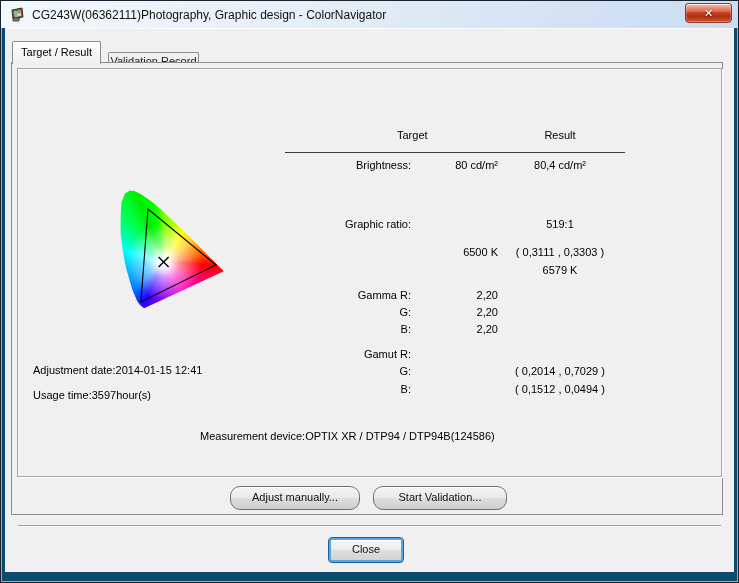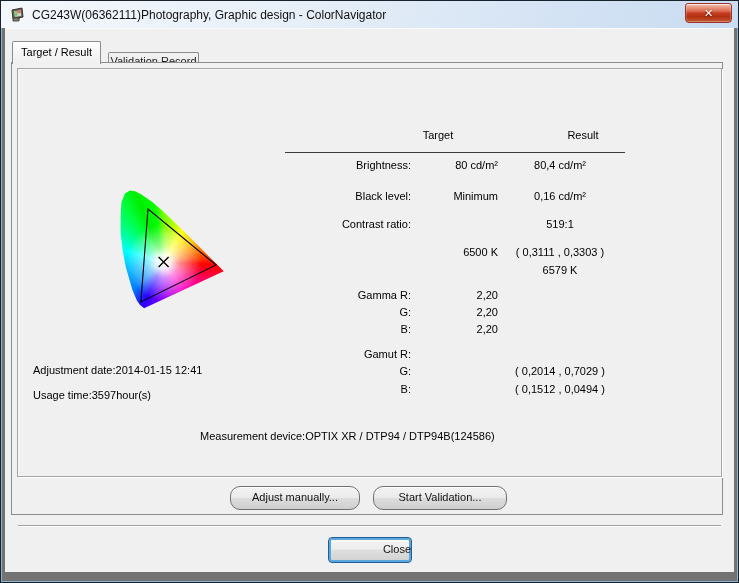--- a/index.html
+++ b/index.html
@@ -1,21 +1,21 @@
 <!DOCTYPE html>
 <html><head>
 <meta charset="utf-8">
 <style>
   * { margin:0; padding:0; box-sizing:border-box; }
   html,body { background:#c8c8c8; }
   body { font-family:"Liberation Sans","DejaVu Sans",sans-serif; font-size:11px; color:#000; }
 
   .window{
     position:relative; width:739px; height:583px;
-    background:#737373;
+    background:#0c4a6e;
     box-shadow: inset 0 0 0 1px #18222d, inset 0 0 0 2px #8fb0cd;
     overflow:hidden;
   }
 
   
   .titlebar{
     position:absolute; top:1px; left:1px; right:1px; height:27px;
     background:linear-gradient(110deg,#f4f8fc 0%,#e7eff8 40%,#d4e3f4 75%,#c9dcf1 100%);
   }
   .app-icon{ position:absolute; left:8px; top:5px; width:17px; height:17px; }
@@ -94,45 +94,44 @@
   .measure-line{ position:absolute; left:195px; white-space:nowrap; z-index:6; }
 
   
   .t-head{ position:absolute; z-index:6; }
   .t-rule{ position:absolute; left:280px; top:124px; width:340px; height:0;
            border-top:1px solid #3c3c3c; z-index:6; }
   .t-row{ position:absolute; left:0; width:729px; height:14px; z-index:6;padding-left:28px; }
   .t-label{ position:absolute; left:206px; width:200px; text-align:right; white-space:nowrap; }
   .t-target{ position:absolute; left:373px; width:120px; text-align:right; white-space:nowrap; }
   .t-result{ position:absolute; left:475px; width:160px; text-align:center; white-space:nowrap; }
-  .th-target{ position:absolute; left:373px; top:101px; width:120px; text-align:center; }
-  .th-result{ position:absolute; left:498px; top:101px; width:160px; text-align:center; }
+  .th-target{ position:absolute; left:392px; top:101px; width:120px; }
+  .th-result{ position:absolute; left:475px; top:101px; width:160px; text-align:center; }
 
   
   .btn{
     position:absolute; height:24px;
     border:1px solid #707070; border-radius:10px;
     background:linear-gradient(#f3f3f3,#ebebeb 48%,#dddddd 52%,#cfcfcf);
     box-shadow: inset 0 1px 0 #fdfdfd;
     font-family:inherit; font-size:11px; color:#111;
     text-align:center; line-height:21px; cursor:default; z-index:6;
   }
   .btn-adjust{ left:225px; top:458px; width:130px; }
   .btn-validate{ left:368px; top:458px; width:134px; }
   .bottom-sep{
     position:absolute; left:13px; top:497px; width:703px; height:2px;
     border-top:1px solid #a0a0a0; border-bottom:1px solid #ffffff; z-index:6;
   }
   .btn-close{
-    left:323px; top:509px; width:84px; height:26px;
+    left:323px; top:509px; width:76px; height:26px;
     border:1px solid #1f5f93; border-radius:4px;
     box-shadow: inset 0 0 0 2px #5aa7dd, inset 0 3px 2px rgba(255,255,255,.9);
     background:linear-gradient(#f5f5f5,#eeeeee 46%,#dfdfdf 52%,#d0d0d0);
     line-height:23px;
-    text-align:right;
   }
 </style>
 </head>
 <body>
 
 <div class="window">
 
   <div class="titlebar">
     <svg class="app-icon" viewBox="0 0 17 17">
       <polygon points="3,4 13,2 14,11 4,13" fill="#6b5f58" stroke="#3a322d" stroke-width="1"></polygon>
@@ -169,27 +168,22 @@
 
     <span class="t-head th-target">Target</span>
     <span class="t-head th-result">Result</span>
     <div class="t-rule"></div>
 
     <div class="t-row" style="top:131px">
       <span class="t-label">Brightness:</span>
       <span class="t-target">80 cd/m²</span>
       <span class="t-result">80,4 cd/m²</span>
     </div>
-    <div class="t-row" style="top:162px">
-      <span class="t-label">Black level:</span>
-      <span class="t-target">Minimum</span>
-      <span class="t-result">0,16 cd/m²</span>
-    </div>
     <div class="t-row" style="top:190px">
-      <span class="t-label">Contrast ratio:</span>
+      <span class="t-label">Graphic ratio:</span>
       <span class="t-target"></span>
       <span class="t-result">519:1</span>
     </div>
     <div class="t-row" style="top:218px">
       <span class="t-target">6500 K</span>
       <span class="t-result">( 0,3111 , 0,3303 )</span>
     </div>
     <div class="t-row" style="top:236px">
       <span class="t-label"></span>
       <span class="t-target"></span>

